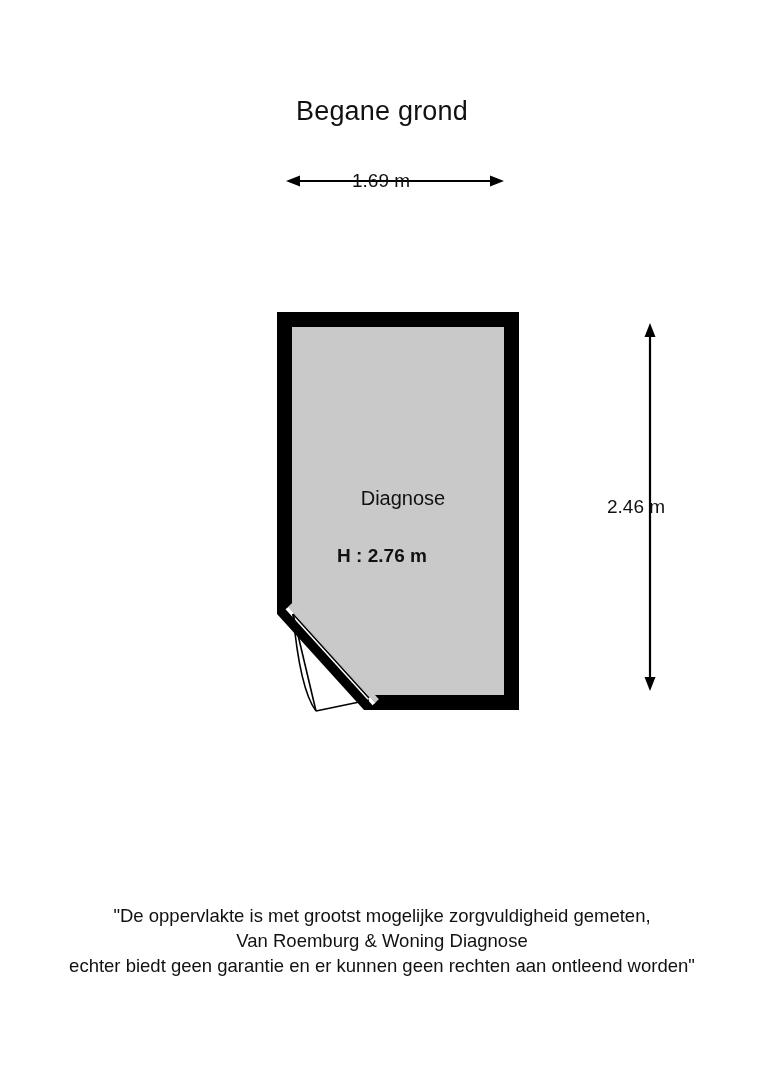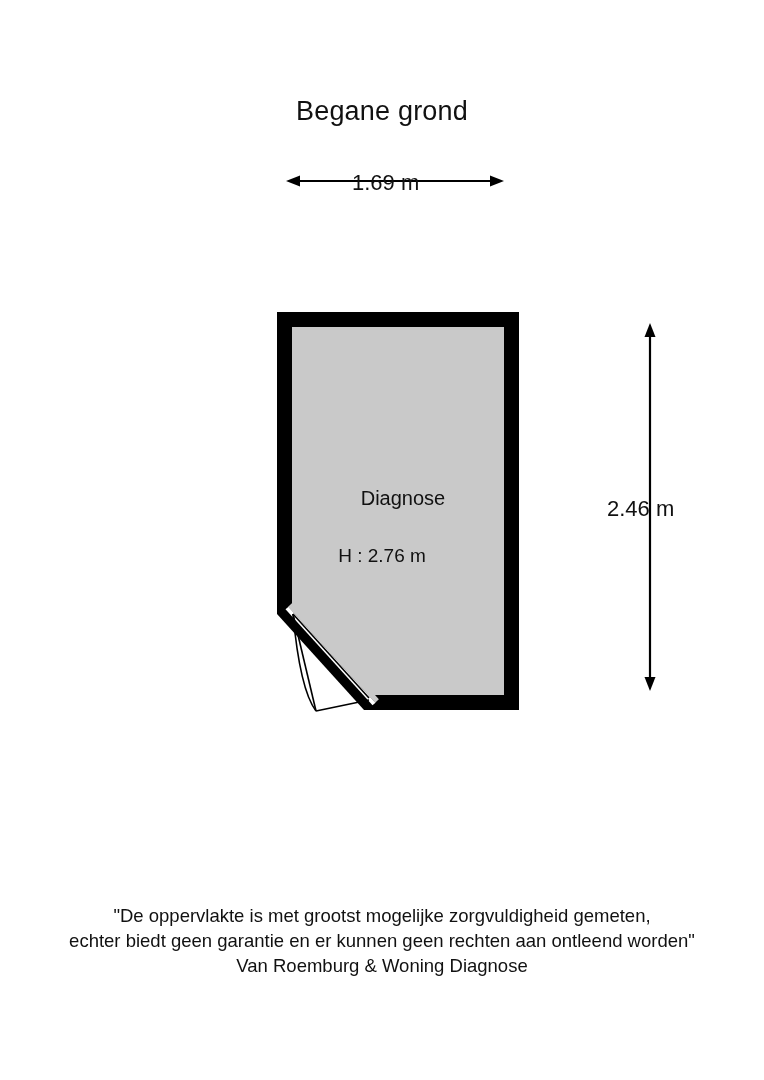--- a/index.html
+++ b/index.html
@@ -30,21 +30,21 @@
     top: 96px;
     width: 764px;
     text-align: center;
     font-size: 27px;
     letter-spacing: 0.2px;
     color: #111111;
   }
 
   .dim-label {
     position: absolute;
-    font-size: 22px;
+    font-size: 19px;
     color: #111111;
     white-space: nowrap;
   }
 
   .dim-top-label {
     left: 352px;
     top: 170px;
   }
 
   .dim-right-label {
@@ -63,20 +63,21 @@
   }
 
   .room-height {
     position: absolute;
     left: 262px;
     top: 545px;
     width: 240px;
     text-align: center;
     font-size: 19px;
     color: #111111;
+    font-weight: bold;
   }
 
   .disclaimer {
     position: absolute;
     left: 0;
     top: 903px;
     width: 764px;
     text-align: center;
     font-size: 18.5px;
     line-height: 25px;
@@ -123,15 +124,15 @@
 <div class="title">Begane grond</div>
 
 <div class="dim-label dim-top-label">1.69 m</div>
 <div class="dim-label dim-right-label">2.46 m</div>
 
 <div class="room-name">Diagnose</div>
 <div class="room-height">H : 2.76 m</div>
 
 <div class="disclaimer">
   <div>"De oppervlakte is met grootst mogelijke zorgvuldigheid gemeten,</div>
+  <div>Van Roemburg &amp; Woning Diagnose</div>
   <div>echter biedt geen garantie en er kunnen geen rechten aan ontleend worden"</div>
-  <div>Van Roemburg &amp; Woning Diagnose</div>
 </div>
 
 </body></html>

